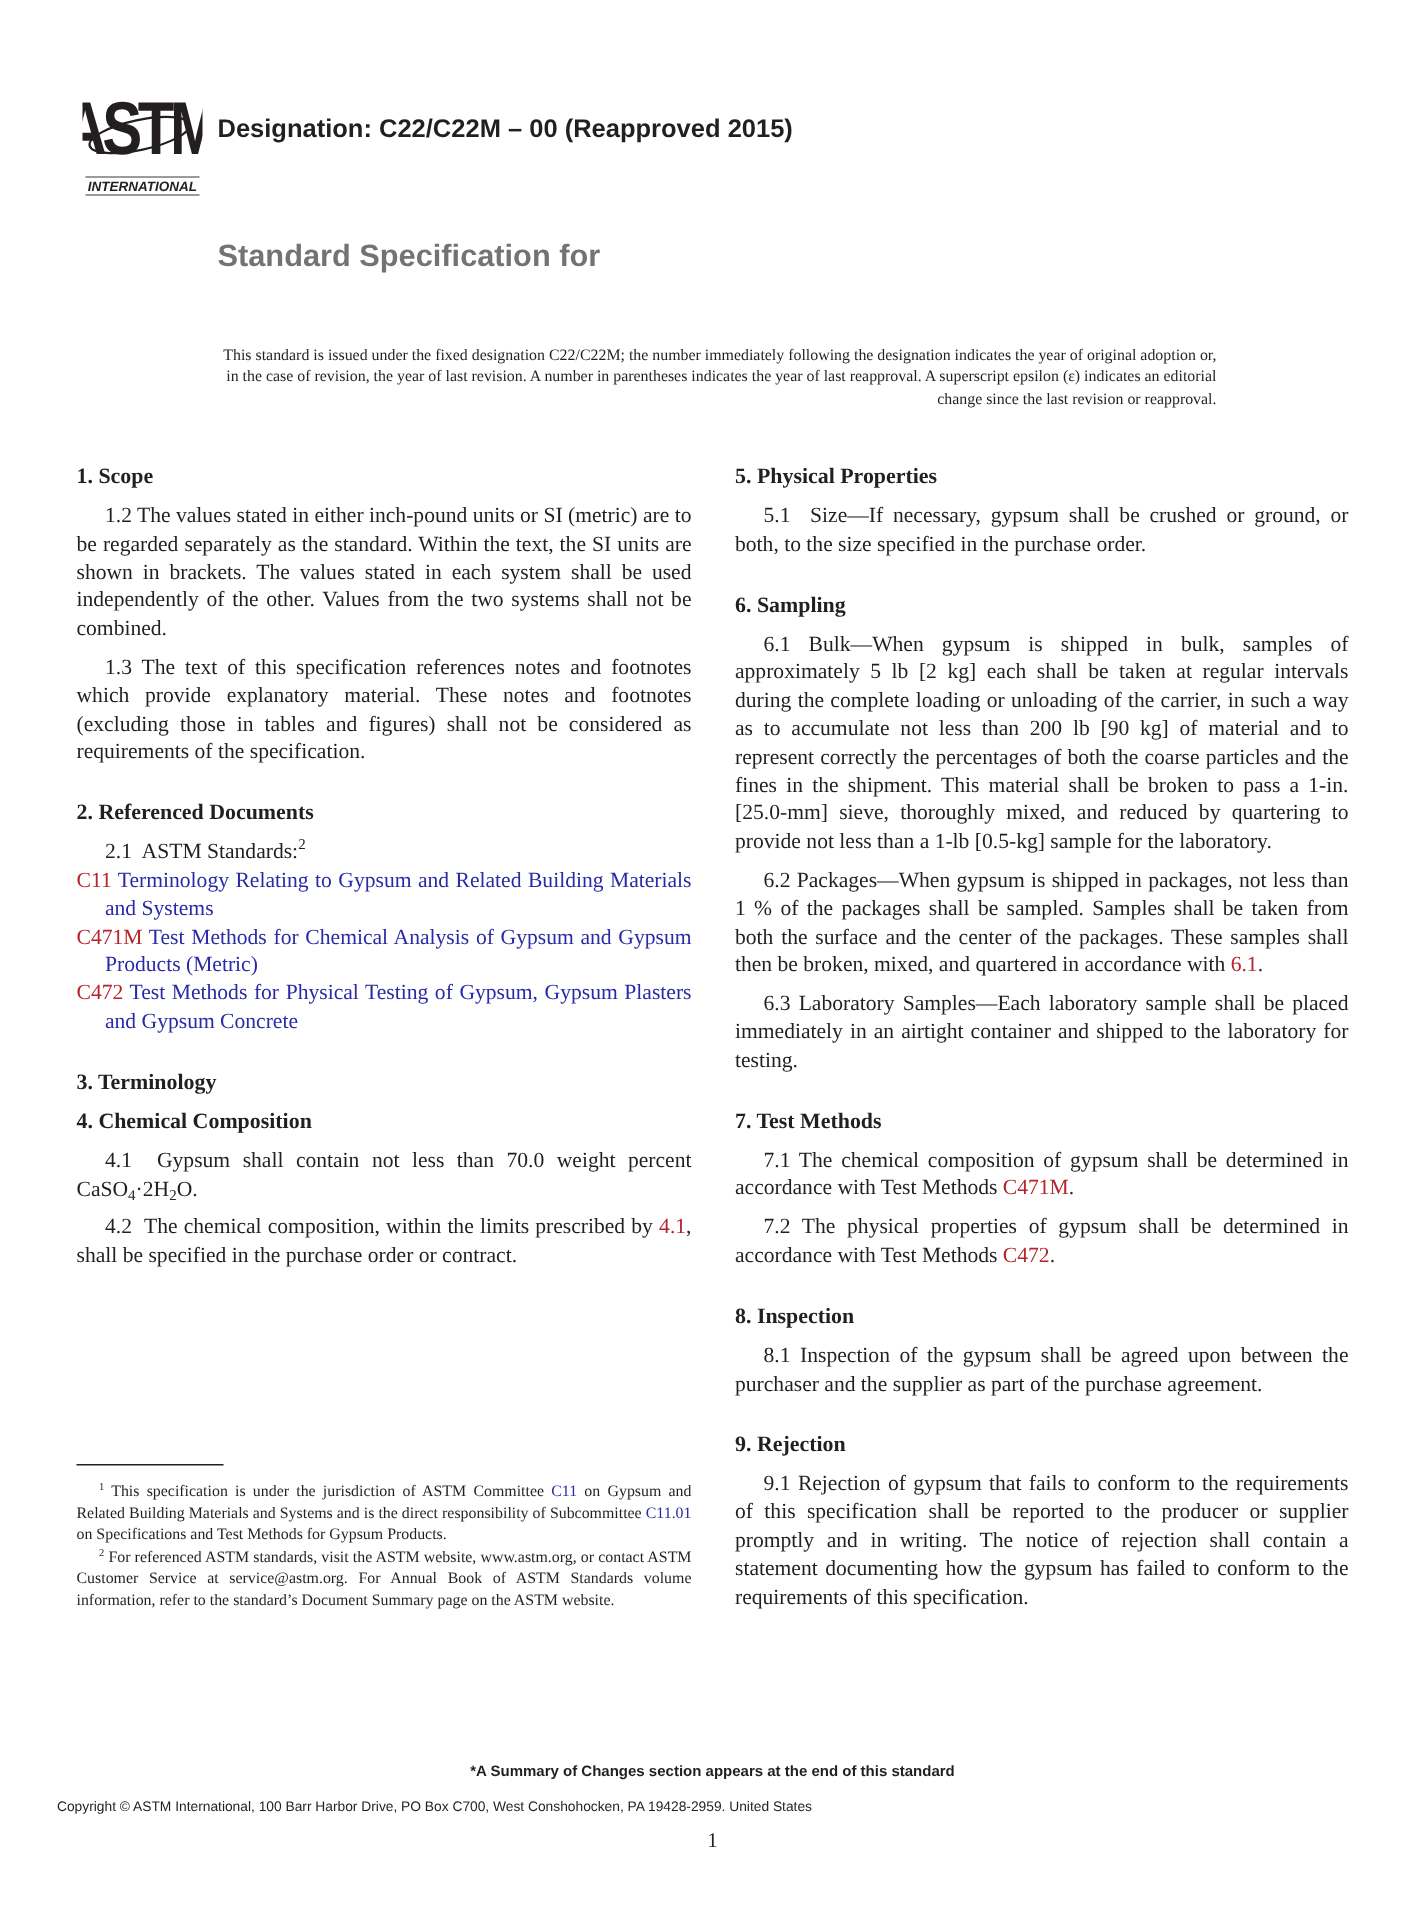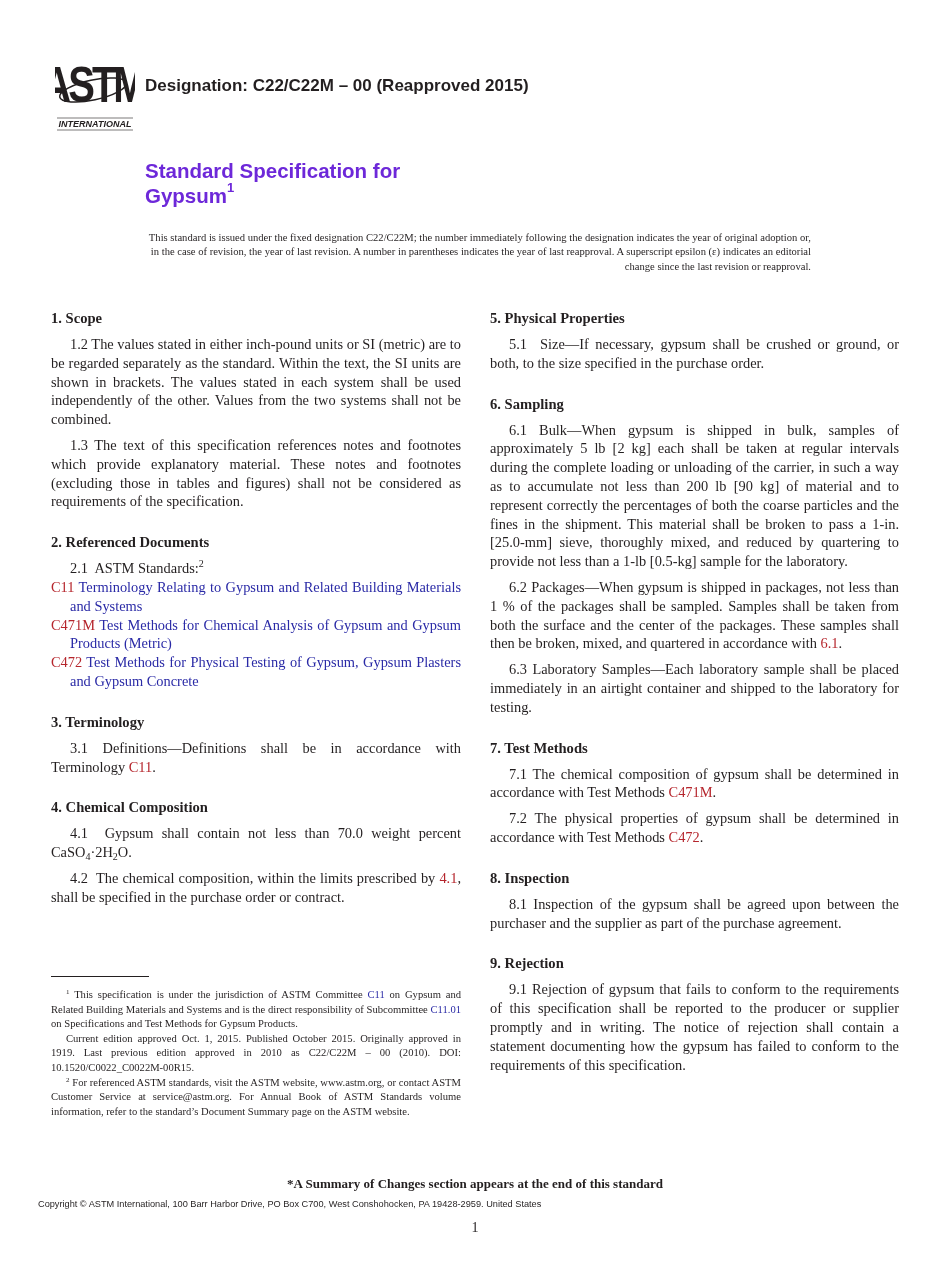--- a/index.html
+++ b/index.html
@@ -2,21 +2,21 @@
 <html><head>
 <meta charset="utf-8">
 <style>
   html, body { margin: 0; padding: 0; background: #ffffff; }
   body { width: 950px; height: 1272px; position: relative; overflow: hidden; color: #231f20; }
   .page { position: absolute; left: 0; top: 0; width: 950px; height: 1272px; }
 
   .logo { position: absolute; left: 55px; top: 60px; width: 80px; height: 72px; }
   .designation { position: absolute; left: 145px; top: 76px; font-family: "Liberation Sans", sans-serif; font-weight: bold; font-size: 17px; color: #231f20; white-space: nowrap; }
 
-  .title { position: absolute; left: 145px; top: 158px; font-family: "Liberation Sans", sans-serif; font-weight: bold; font-size: 20.5px; line-height: 25px; color: #6d28d9; }
+  .title { position: absolute; left: 145px; top: 158px; font-family: "Liberation Sans", sans-serif; font-weight: bold; font-size: 20.5px; line-height: 25px; color: #737373; }
   .title sup { font-size: 13px; position: relative; top: -2px; vertical-align: top; line-height: 1; }
 
   .preamble { position: absolute; left: 145px; top: 231px; width: 666px; font-family: "Liberation Serif", serif; font-size: 10.6px; line-height: 14.3px; color: #231f20; text-align: right; }
 
   .col { position: absolute; font-family: "Liberation Serif", serif; font-size: 14.4px; line-height: 18.8px; color: #231f20; }
   .col-left { left: 51px; top: 305px; width: 410px; }
   .col-right { left: 490px; top: 305px; width: 409px; }
 
   .sec-h { font-weight: bold; font-size: 14.6px; margin: 4px 0 7px 0; line-height: 19px; }
   .para { text-align: justify; text-indent: 19px; margin: 0 0 7px 0; hyphens: none; }
@@ -31,21 +31,21 @@
   .ref-item { padding-left: 19px; text-indent: -19px; margin: 0; text-align: justify; }
   .ref-item .code { color: #b5252c; }
   .ref-item .rtitle { color: #2a2aa6; }
   .ref-lead { text-indent: 19px; margin: 0; }
 
   .fn-rule { position: absolute; left: 51px; top: 976px; width: 98px; height: 0; border-top: 1px solid #231f20; }
   .footnotes { position: absolute; left: 51px; top: 988px; width: 410px; font-family: "Liberation Serif", serif; font-size: 10.6px; line-height: 14.6px; color: #231f20; }
   .fn-para { text-align: justify; text-indent: 15px; margin: 0; }
   .fn-para .fnmark { font-size: 7px; vertical-align: 4px; line-height: 0; }
 
-  .summary { position: absolute; left: 0; width: 950px; top: 1176px; text-align: center; font-family: Liberation Serif, serif; font-weight: bold; font-size: 13px; color: #231f20; }
+  .summary { position: absolute; left: 0; width: 950px; top: 1176px; text-align: center; font-family: Liberation Sans, sans-serif; font-weight: bold; font-size: 10px; color: #231f20; }
   .copyright { position: absolute; left: 38px; top: 1199px; font-family: "Liberation Sans", sans-serif; font-size: 9.2px; color: #231f20; white-space: nowrap; }
   .pagenum { position: absolute; left: 0; width: 950px; top: 1220px; text-align: center; font-family: "Liberation Serif", serif; font-size: 14px; color: #231f20; }
 </style>
 </head>
 <body>
 
 <div class="page">
 
   <div class="logo">
     <svg width="80" height="72" viewBox="0 0 80 72">
@@ -54,51 +54,48 @@
       <line x1="2" y1="58" x2="78" y2="58" stroke="#231f20" stroke-width="0.6"></line>
       <text x="40" y="67" text-anchor="middle" font-family="Liberation Sans, sans-serif" font-weight="bold" font-style="italic" font-size="9" fill="#231f20">INTERNATIONAL</text>
       <line x1="2" y1="70" x2="78" y2="70" stroke="#231f20" stroke-width="0.6"></line>
     </svg>
   </div>
 
   <div class="designation">Designation: C22/C22M – 00 (Reapproved 2015)</div>
 
   <div class="title">
     <div>Standard Specification for</div>
-    <div><span>Gypsum</span><sup>1</sup></div>
   </div>
 
   <div class="preamble">This standard is issued under the fixed designation C22/C22M; the number immediately following the designation indicates the year of original adoption or, in the case of revision, the year of last revision. A number in parentheses indicates the year of last reapproval. A superscript epsilon (ε) indicates an editorial change since the last revision or reapproval.</div>
 
   <div class="col col-left">
 
     <div class="sec-h">1.  Scope</div>
     <p class="para"><span>1.2</span> <span>The values stated in either inch-pound units or SI (metric) are to be regarded separately as the standard. Within the text, the SI units are shown in brackets. The values stated in each system shall be used independently of the other. Values from the two systems shall not be combined.</span></p>
     <p class="para last-gap"><span>1.3</span> <span>The text of this specification references notes and footnotes which provide explanatory material. These notes and footnotes (excluding those in tables and figures) shall not be considered as requirements of the specification.</span></p>
 
     <div class="sec-h">2.  Referenced Documents</div>
     <div class="reflist">
       <p class="ref-lead"><span>2.1</span>&nbsp; <span class="it">ASTM Standards:</span><sup class="fn">2</sup></p>
       <p class="ref-item"><span class="code">C11</span> <span class="rtitle">Terminology Relating to Gypsum and Related Building Materials and Systems</span></p>
       <p class="ref-item"><span class="code">C471M</span> <span class="rtitle">Test Methods for Chemical Analysis of Gypsum and Gypsum Products (Metric)</span></p>
       <p class="ref-item"><span class="code">C472</span> <span class="rtitle">Test Methods for Physical Testing of Gypsum, Gypsum Plasters and Gypsum Concrete</span></p>
     </div>
 
     <div class="sec-h">3.  Terminology</div>
-    <p class="para last-gap"><span>3.1</span> <span class="it">Definitions</span><span>—Definitions shall be in accordance with Terminology </span><span class="ref-red">C11</span><span>.</span></p>
 
     <div class="sec-h">4.  Chemical Composition</div>
     <p class="para"><span>4.1</span>&nbsp; <span>Gypsum shall contain not less than 70.0 weight percent CaSO</span><sub>4</sub><span>·2H</span><sub>2</sub><span>O.</span></p>
     <p class="para"><span>4.2</span>&nbsp; <span>The chemical composition, within the limits prescribed by </span><span class="ref-red">4.1</span><span>, shall be specified in the purchase order or contract.</span></p>
   </div>
 
   <div class="fn-rule"></div>
   <div class="footnotes">
     <p class="fn-para"><span class="fnmark">1</span> <span>This specification is under the jurisdiction of ASTM Committee </span><span class="ref-blue">C11</span><span> on Gypsum and Related Building Materials and Systems and is the direct responsibility of Subcommittee </span><span class="ref-blue">C11.01</span><span> on Specifications and Test Methods for Gypsum Products.</span></p>
-    <p class="fn-para">Current edition approved Oct. 1, 2015. Published October 2015. Originally approved in 1919. Last previous edition approved in 2010 as C22/C22M – 00 (2010). DOI: 10.1520/C0022_C0022M-00R15.</p>
     <p class="fn-para"><span class="fnmark">2</span> <span>For referenced ASTM standards, visit the ASTM website, www.astm.org, or contact ASTM Customer Service at service@astm.org. For </span><span class="it">Annual Book of ASTM Standards</span><span> volume information, refer to the standard’s Document Summary page on the ASTM website.</span></p>
   </div>
 
   <div class="col col-right">
 
     <div class="sec-h">5.  Physical Properties</div>
     <p class="para last-gap"><span>5.1</span>&nbsp; <span class="it">Size</span><span>—If necessary, gypsum shall be crushed or ground, or both, to the size specified in the purchase order.</span></p>
 
     <div class="sec-h">6.  Sampling</div>
     <p class="para"><span>6.1</span> <span class="it">Bulk</span><span>—When gypsum is shipped in bulk, samples of approximately 5 lb [2 kg] each shall be taken at regular intervals during the complete loading or unloading of the carrier, in such a way as to accumulate not less than 200 lb [90 kg] of material and to represent correctly the percentages of both the coarse particles and the fines in the shipment. This material shall be broken to pass a 1-in. [25.0-mm] sieve, thoroughly mixed, and reduced by quartering to provide not less than a 1-lb [0.5-kg] sample for the laboratory.</span></p>

